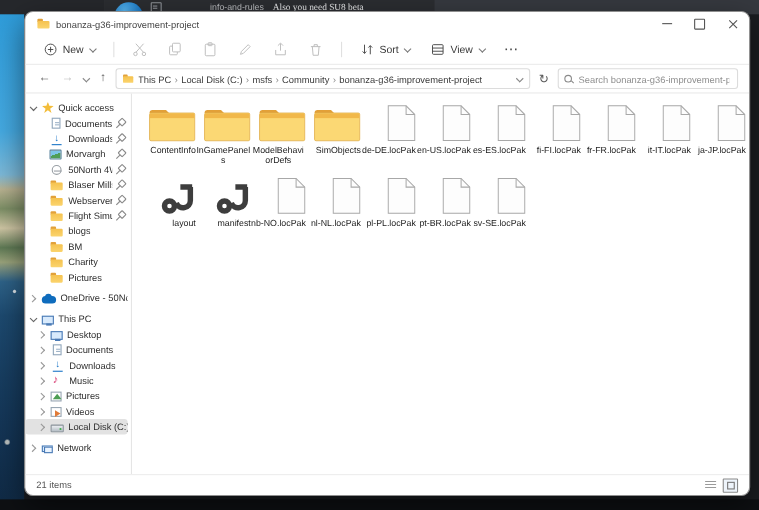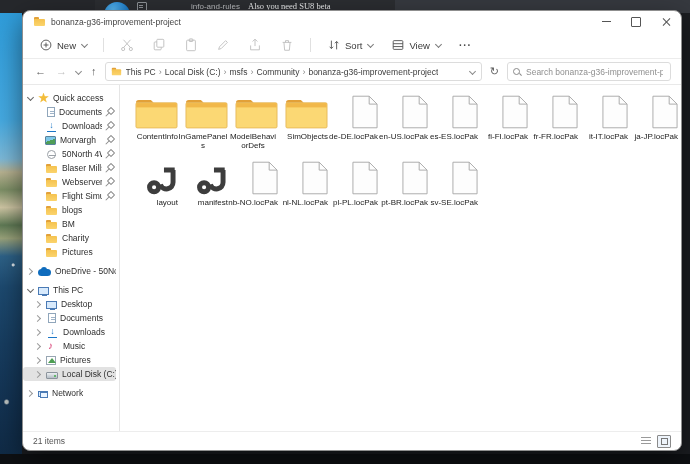--- a/index.html
+++ b/index.html
@@ -390,20 +390,25 @@
             <div class="srow child-exp">
               <span class="tw right"></span>
               <span class="sico i-music"></span>
               <span class="lbl">Music</span>
             </div>
             <div class="srow child-exp">
               <span class="tw right"></span>
               <span class="sico i-pictures"></span>
               <span class="lbl">Pictures</span>
             </div>
+            <div class="srow child-exp">
+              <span class="tw right"></span>
+              <span class="sico i-videos"></span>
+              <span class="lbl">Videos</span>
+            </div>
             <div class="srow child-exp selected">
               <span class="tw right"></span>
               <span class="sico i-drive"></span>
               <span class="lbl">Local Disk (C:)</span>
             </div>
           </div>
         <div class="srow sec">
           <span class="tw right"></span>
           <span class="sico i-network"></span>
           <span class="lbl">Network</span>

